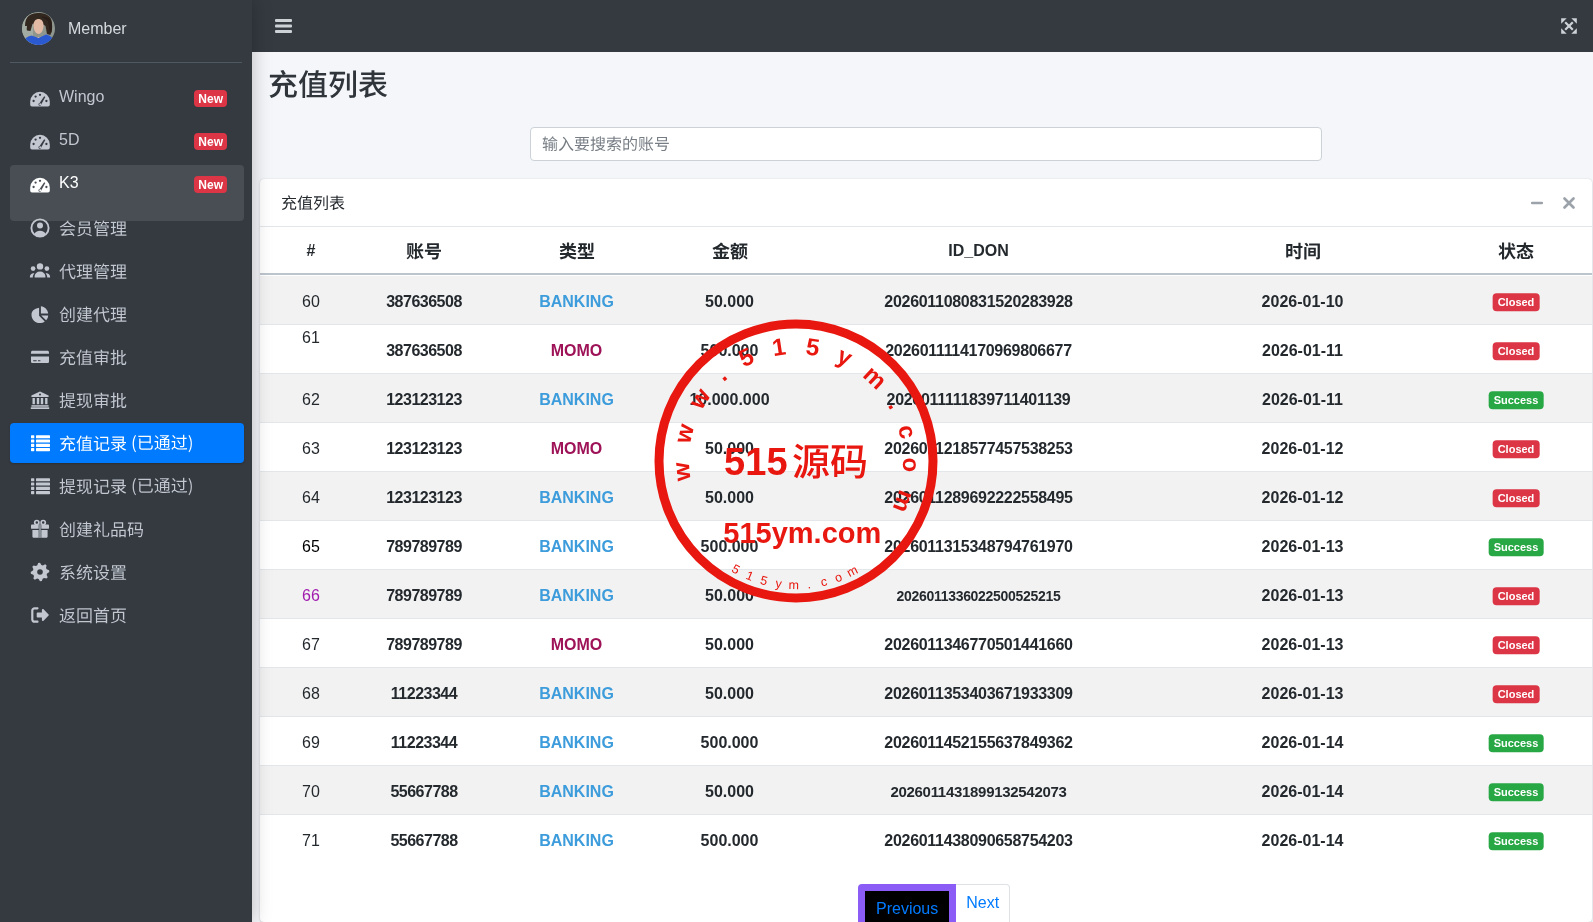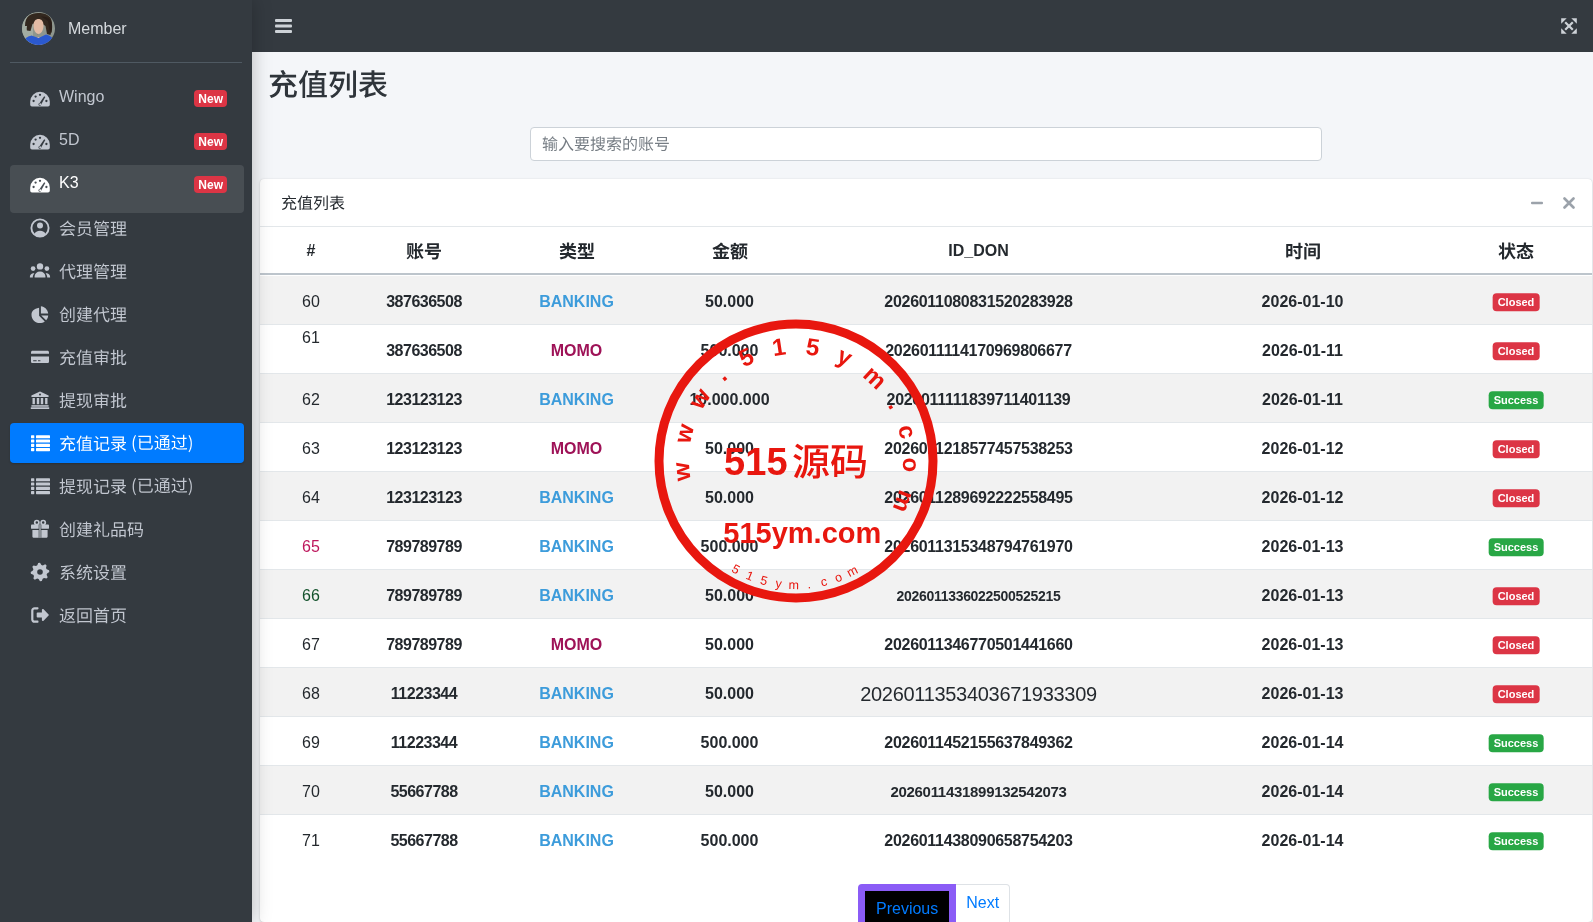--- a/index.html
+++ b/index.html
@@ -64,21 +64,21 @@
         <circle cx="6.6" cy="7.6" r="1.15" fill="#343a40"></circle>
         <circle cx="11" cy="5.8" r="1.15" fill="#343a40"></circle>
         <circle cx="17.4" cy="12" r="1.15" fill="#343a40"></circle>
         <path d="M10.1 14.8 L15.2 7.2 L16.3 8 L11.9 16 Z" fill="#343a40"></path>
         <circle cx="10.8" cy="15.4" r="1.3" fill="#343a40"></circle>
         <circle cx="11.2" cy="15.2" r="1" fill="#c2c7d0"></circle>
       </svg>
       <div style="position:absolute;left:49px;top:9px;color:#c2c7d0;font-size:16px">5D</div>
       <div style="position:absolute;right:17px;top:11px;background:#dc3545;color:#fff;font-weight:bold;font-size:12px;padding:1.5px 4px;border-radius:4px;line-height:1.17">New</div>
     </div>
-    <div style="position:absolute;left:10px;top:165px;width:234px;height:48px;background:rgba(255,255,255,.1);border-radius:4px;">
+    <div style="position:absolute;left:10px;top:165px;width:234px;height:56px;background:rgba(255,255,255,.1);border-radius:4px;">
       <svg width="22" height="20" viewBox="0 0 22 20" style="position:absolute;left:19px;top:10px;">
         <path d="M3 17.5 Q1.2 17.5 1.2 15.8 L1.2 12.6 A9.8 9.8 0 0 1 20.8 12.6 L20.8 15.8 Q20.8 17.5 19 17.5 Z" fill="#fff"></path>
         <circle cx="4.6" cy="12" r="1.15" fill="#484e54"></circle>
         <circle cx="6.6" cy="7.6" r="1.15" fill="#484e54"></circle>
         <circle cx="11" cy="5.8" r="1.15" fill="#484e54"></circle>
         <circle cx="17.4" cy="12" r="1.15" fill="#484e54"></circle>
         <path d="M10.1 14.8 L15.2 7.2 L16.3 8 L11.9 16 Z" fill="#484e54"></path>
         <circle cx="10.8" cy="15.4" r="1.3" fill="#484e54"></circle>
         <circle cx="11.2" cy="15.2" r="1" fill="#fff"></circle>
       </svg>
@@ -289,51 +289,51 @@
 <div style="position:absolute;left:260px;top:472px;width:1332px;height:48px;background:#f2f2f2"></div>
 <div style="position:absolute;left:260px;top:471px;width:1332px;height:1px;background:#e3e7ea"></div>
 <div style="position:absolute;left:311.0px;top:497.5px;transform:translate(-50%,-50%);white-space:nowrap"><span style="font-size:16px;color:#24292e">64</span></div>
 <div style="position:absolute;left:424.0px;top:497.5px;transform:translate(-50%,-50%);white-space:nowrap"><span style="font-size:16px;font-weight:bold;color:#24292e;letter-spacing:-.5px">123123123</span></div>
 <div style="position:absolute;left:576.5px;top:497.5px;transform:translate(-50%,-50%);white-space:nowrap"><span style="font-size:16px;font-weight:bold;color:#3d9cdb">BANKING</span></div>
 <div style="position:absolute;left:729.5px;top:497.5px;transform:translate(-50%,-50%);white-space:nowrap"><span style="font-size:16px;font-weight:bold;color:#24292e">50.000</span></div>
 <div style="position:absolute;left:978.5px;top:497.5px;transform:translate(-50%,-50%);white-space:nowrap"><span style="font-size:16px;font-weight:bold;color:#24292e;letter-spacing:-.3px">2026011289692222558495</span></div>
 <div style="position:absolute;left:1302.5px;top:497.5px;transform:translate(-50%,-50%);white-space:nowrap"><span style="font-size:16px;font-weight:bold;color:#24292e">2026-01-12</span></div>
 <div style="position:absolute;left:1516.0px;top:497.5px;transform:translate(-50%,-50%);white-space:nowrap"><span style="background:#dc3545;color:#fff;font-size:11px;font-weight:bold;padding:3px 5px;border-radius:4px;line-height:1.15;display:inline-block">Closed</span></div>
 <div style="position:absolute;left:260px;top:520px;width:1332px;height:1px;background:#e3e7ea"></div>
-<div style="position:absolute;left:311.0px;top:546.5px;transform:translate(-50%,-50%);white-space:nowrap"><span style="font-size:16px;color:#be185d">65</span></div>
+<div style="position:absolute;left:311.0px;top:546.5px;transform:translate(-50%,-50%);white-space:nowrap"><span style="font-size:16px;color:#000000">65</span></div>
 <div style="position:absolute;left:424.0px;top:546.5px;transform:translate(-50%,-50%);white-space:nowrap"><span style="font-size:16px;font-weight:bold;color:#24292e;letter-spacing:-.5px">789789789</span></div>
 <div style="position:absolute;left:576.5px;top:546.5px;transform:translate(-50%,-50%);white-space:nowrap"><span style="font-size:16px;font-weight:bold;color:#3d9cdb">BANKING</span></div>
 <div style="position:absolute;left:729.5px;top:546.5px;transform:translate(-50%,-50%);white-space:nowrap"><span style="font-size:16px;font-weight:bold;color:#24292e">500.000</span></div>
 <div style="position:absolute;left:978.5px;top:546.5px;transform:translate(-50%,-50%);white-space:nowrap"><span style="font-size:16px;font-weight:bold;color:#24292e;letter-spacing:-.3px">2026011315348794761970</span></div>
 <div style="position:absolute;left:1302.5px;top:546.5px;transform:translate(-50%,-50%);white-space:nowrap"><span style="font-size:16px;font-weight:bold;color:#24292e">2026-01-13</span></div>
 <div style="position:absolute;left:1516.0px;top:546.5px;transform:translate(-50%,-50%);white-space:nowrap"><span style="background:#28a745;color:#fff;font-size:11px;font-weight:bold;padding:3px 5px;border-radius:4px;line-height:1.15;display:inline-block">Success</span></div>
 <div style="position:absolute;left:260px;top:570px;width:1332px;height:48px;background:#f2f2f2"></div>
 <div style="position:absolute;left:260px;top:569px;width:1332px;height:1px;background:#e3e7ea"></div>
-<div style="position:absolute;left:311.0px;top:595.5px;transform:translate(-50%,-50%);white-space:nowrap"><span style="font-size:16px;color:#14532d">66</span></div>
+<div style="position:absolute;left:311.0px;top:595.5px;transform:translate(-50%,-50%);white-space:nowrap"><span style="font-size:16px;color:#a21caf">66</span></div>
 <div style="position:absolute;left:424.0px;top:595.5px;transform:translate(-50%,-50%);white-space:nowrap"><span style="font-size:16px;font-weight:bold;color:#24292e;letter-spacing:-.5px">789789789</span></div>
 <div style="position:absolute;left:576.5px;top:595.5px;transform:translate(-50%,-50%);white-space:nowrap"><span style="font-size:16px;font-weight:bold;color:#3d9cdb">BANKING</span></div>
 <div style="position:absolute;left:729.5px;top:595.5px;transform:translate(-50%,-50%);white-space:nowrap"><span style="font-size:16px;font-weight:bold;color:#24292e">50.000</span></div>
 <div style="position:absolute;left:978.5px;top:595.5px;transform:translate(-50%,-50%);white-space:nowrap"><span style="font-size:14px;font-weight:bold;color:#24292e;letter-spacing:-.3px">2026011336022500525215</span></div>
 <div style="position:absolute;left:1302.5px;top:595.5px;transform:translate(-50%,-50%);white-space:nowrap"><span style="font-size:16px;font-weight:bold;color:#24292e">2026-01-13</span></div>
 <div style="position:absolute;left:1516.0px;top:595.5px;transform:translate(-50%,-50%);white-space:nowrap"><span style="background:#dc3545;color:#fff;font-size:11px;font-weight:bold;padding:3px 5px;border-radius:4px;line-height:1.15;display:inline-block">Closed</span></div>
 <div style="position:absolute;left:260px;top:618px;width:1332px;height:1px;background:#e3e7ea"></div>
 <div style="position:absolute;left:311.0px;top:644.5px;transform:translate(-50%,-50%);white-space:nowrap"><span style="font-size:16px;color:#24292e">67</span></div>
 <div style="position:absolute;left:424.0px;top:644.5px;transform:translate(-50%,-50%);white-space:nowrap"><span style="font-size:16px;font-weight:bold;color:#24292e;letter-spacing:-.5px">789789789</span></div>
 <div style="position:absolute;left:576.5px;top:644.5px;transform:translate(-50%,-50%);white-space:nowrap"><span style="font-size:16px;font-weight:bold;color:#9e1257">MOMO</span></div>
 <div style="position:absolute;left:729.5px;top:644.5px;transform:translate(-50%,-50%);white-space:nowrap"><span style="font-size:16px;font-weight:bold;color:#24292e">50.000</span></div>
 <div style="position:absolute;left:978.5px;top:644.5px;transform:translate(-50%,-50%);white-space:nowrap"><span style="font-size:16px;font-weight:bold;color:#24292e;letter-spacing:-.3px">2026011346770501441660</span></div>
 <div style="position:absolute;left:1302.5px;top:644.5px;transform:translate(-50%,-50%);white-space:nowrap"><span style="font-size:16px;font-weight:bold;color:#24292e">2026-01-13</span></div>
 <div style="position:absolute;left:1516.0px;top:644.5px;transform:translate(-50%,-50%);white-space:nowrap"><span style="background:#dc3545;color:#fff;font-size:11px;font-weight:bold;padding:3px 5px;border-radius:4px;line-height:1.15;display:inline-block">Closed</span></div>
 <div style="position:absolute;left:260px;top:668px;width:1332px;height:48px;background:#f2f2f2"></div>
 <div style="position:absolute;left:260px;top:667px;width:1332px;height:1px;background:#e3e7ea"></div>
 <div style="position:absolute;left:311.0px;top:693.5px;transform:translate(-50%,-50%);white-space:nowrap"><span style="font-size:16px;color:#24292e">68</span></div>
 <div style="position:absolute;left:424.0px;top:693.5px;transform:translate(-50%,-50%);white-space:nowrap"><span style="font-size:16px;font-weight:bold;color:#24292e;letter-spacing:-.5px">11223344</span></div>
 <div style="position:absolute;left:576.5px;top:693.5px;transform:translate(-50%,-50%);white-space:nowrap"><span style="font-size:16px;font-weight:bold;color:#3d9cdb">BANKING</span></div>
 <div style="position:absolute;left:729.5px;top:693.5px;transform:translate(-50%,-50%);white-space:nowrap"><span style="font-size:16px;font-weight:bold;color:#24292e">50.000</span></div>
-<div style="position:absolute;left:978.5px;top:693.5px;transform:translate(-50%,-50%);white-space:nowrap"><span style="font-size:20px;font-weight:normal;color:#24292e;letter-spacing:-.3px">2026011353403671933309</span></div>
+<div style="position:absolute;left:978.5px;top:693.5px;transform:translate(-50%,-50%);white-space:nowrap"><span style="font-size:16px;font-weight:bold;color:#24292e;letter-spacing:-.3px">2026011353403671933309</span></div>
 <div style="position:absolute;left:1302.5px;top:693.5px;transform:translate(-50%,-50%);white-space:nowrap"><span style="font-size:16px;font-weight:bold;color:#24292e">2026-01-13</span></div>
 <div style="position:absolute;left:1516.0px;top:693.5px;transform:translate(-50%,-50%);white-space:nowrap"><span style="background:#dc3545;color:#fff;font-size:11px;font-weight:bold;padding:3px 5px;border-radius:4px;line-height:1.15;display:inline-block">Closed</span></div>
 <div style="position:absolute;left:260px;top:716px;width:1332px;height:1px;background:#e3e7ea"></div>
 <div style="position:absolute;left:311.0px;top:742.5px;transform:translate(-50%,-50%);white-space:nowrap"><span style="font-size:16px;color:#24292e">69</span></div>
 <div style="position:absolute;left:424.0px;top:742.5px;transform:translate(-50%,-50%);white-space:nowrap"><span style="font-size:16px;font-weight:bold;color:#24292e;letter-spacing:-.5px">11223344</span></div>
 <div style="position:absolute;left:576.5px;top:742.5px;transform:translate(-50%,-50%);white-space:nowrap"><span style="font-size:16px;font-weight:bold;color:#3d9cdb">BANKING</span></div>
 <div style="position:absolute;left:729.5px;top:742.5px;transform:translate(-50%,-50%);white-space:nowrap"><span style="font-size:16px;font-weight:bold;color:#24292e">500.000</span></div>
 <div style="position:absolute;left:978.5px;top:742.5px;transform:translate(-50%,-50%);white-space:nowrap"><span style="font-size:16px;font-weight:bold;color:#24292e;letter-spacing:-.3px">2026011452155637849362</span></div>
 <div style="position:absolute;left:1302.5px;top:742.5px;transform:translate(-50%,-50%);white-space:nowrap"><span style="font-size:16px;font-weight:bold;color:#24292e">2026-01-14</span></div>
 <div style="position:absolute;left:1516.0px;top:742.5px;transform:translate(-50%,-50%);white-space:nowrap"><span style="background:#28a745;color:#fff;font-size:11px;font-weight:bold;padding:3px 5px;border-radius:4px;line-height:1.15;display:inline-block">Success</span></div>

